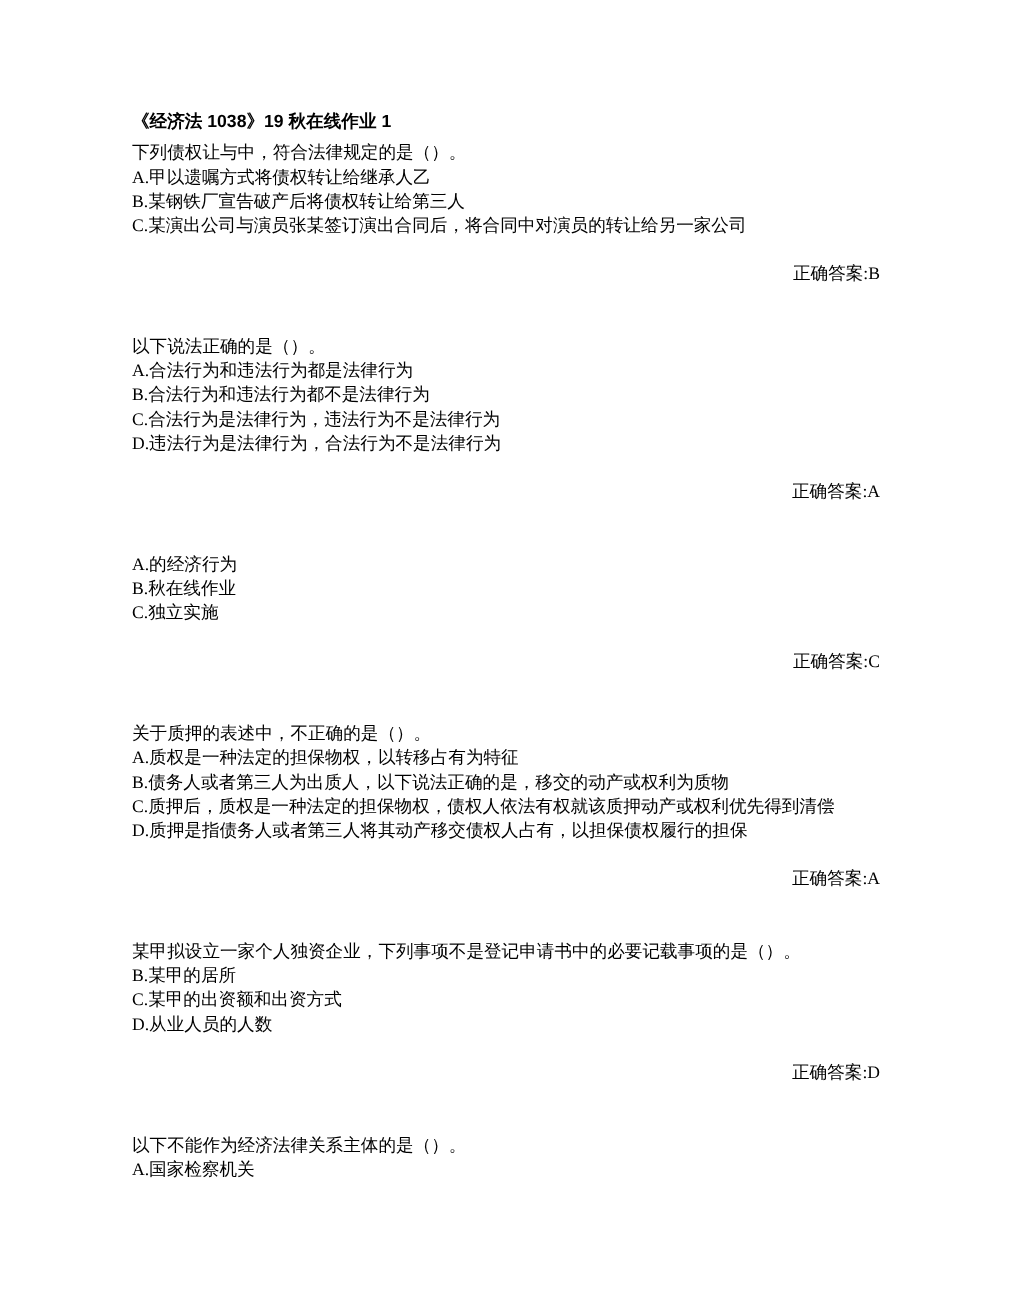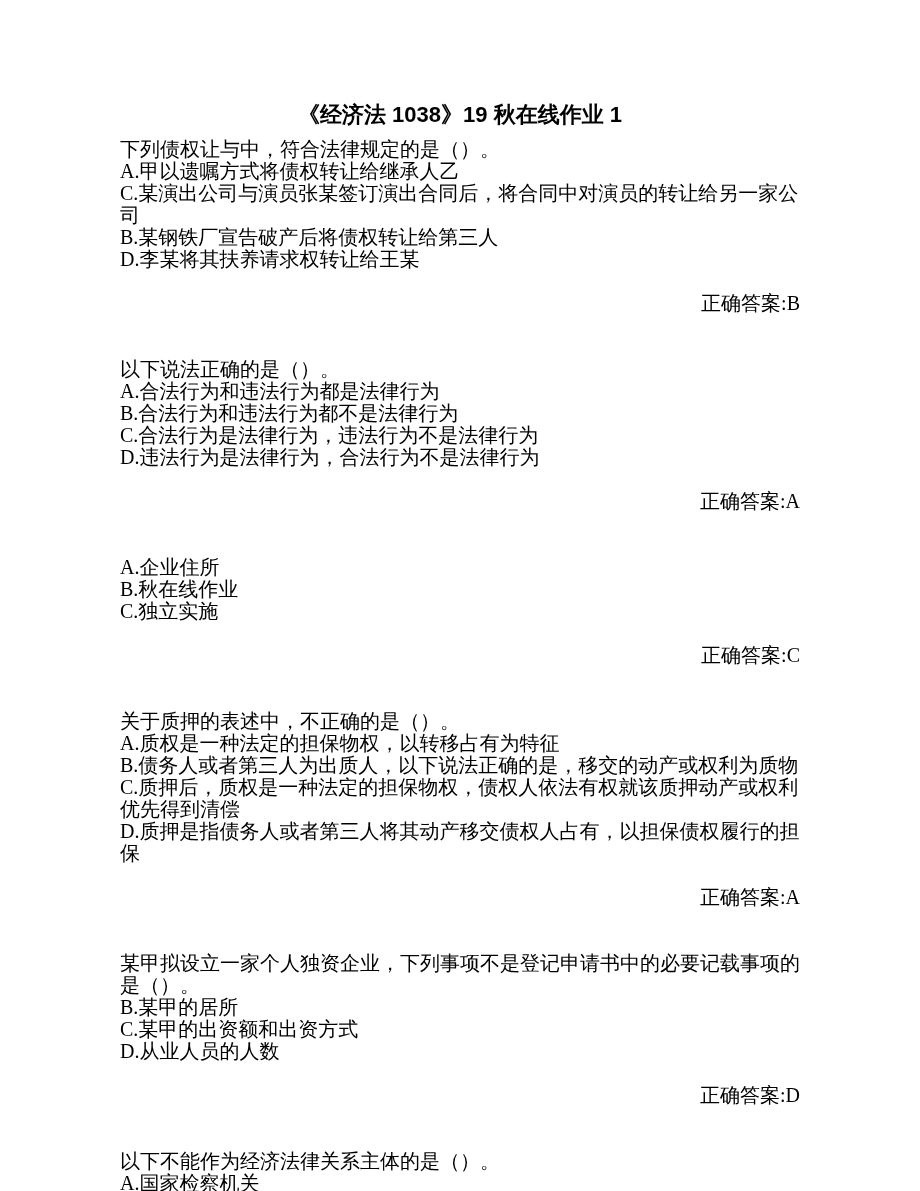--- a/index.html
+++ b/index.html
@@ -9,29 +9,28 @@
       font-family: "SimSun", "宋体", serif;
       width: 920px;
       height: 1191px;
       overflow: hidden;
     }
     .page {
       padding: 100px 120px 60px 120px;
       color: #000000;
     }
     .title {
-      text-align: center;
-      font-size: 22px;
+      font-size: 16px;
       font-weight: bold;
       margin-bottom: 8px;
       font-family: "SimHei", "黑体", sans-serif;
     }
     .question-block {
       margin-bottom: 22px;
-      font-size: 20px;
+      font-size: 16px;
       line-height: 22px;
     }
     .stem {
       margin: 0;
     }
     .option {
       margin: 0;
     }
     .answer {
       margin-top: 22px;
@@ -43,39 +42,38 @@
   </style>
 </head>
 <body>
 
 <div class="page">
   <div class="title">《经济法 1038》19 秋在线作业 1</div>
 
   <div class="question-block">
     <p class="stem">下列债权让与中，符合法律规定的是（）。</p>
     <p class="option">A.甲以遗嘱方式将债权转让给继承人乙</p>
+    <p class="option">B.某钢铁厂宣告破产后将债权转让给第三人</p>
     <p class="option">C.某演出公司与演员张某签订演出合同后，将合同中对演员的转让给另一家公司</p>
-    <p class="option">B.某钢铁厂宣告破产后将债权转让给第三人</p>
-    <p class="option">D.李某将其扶养请求权转让给王某</p>
     <p class="answer">正确答案:B</p>
   </div>
   <div class="spacer"></div>
 
   <div class="question-block">
     <p class="stem">以下说法正确的是（）。</p>
     <p class="option">A.合法行为和违法行为都是法律行为</p>
     <p class="option">B.合法行为和违法行为都不是法律行为</p>
     <p class="option">C.合法行为是法律行为，违法行为不是法律行为</p>
     <p class="option">D.违法行为是法律行为，合法行为不是法律行为</p>
     <p class="answer">正确答案:A</p>
   </div>
   <div class="spacer"></div>
 
   <div class="question-block">
-    <p class="option">A.企业住所</p>
+    <p class="option">A.的经济行为</p>
     <p class="option">B.秋在线作业</p>
     <p class="option">C.独立实施</p>
     <p class="answer">正确答案:C</p>
   </div>
   <div class="spacer"></div>
 
   <div class="question-block">
     <p class="stem">关于质押的表述中，不正确的是（）。</p>
     <p class="option">A.质权是一种法定的担保物权，以转移占有为特征</p>
     <p class="option">B.债务人或者第三人为出质人，以下说法正确的是，移交的动产或权利为质物</p>

